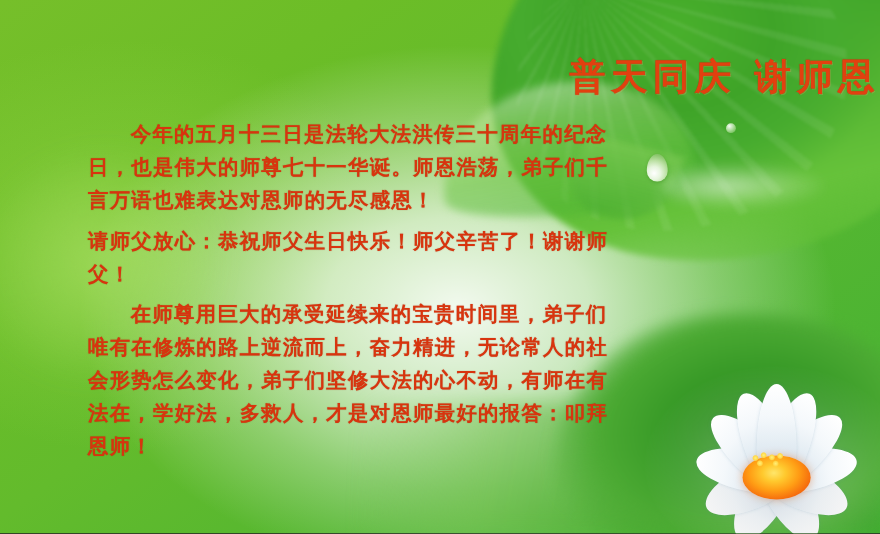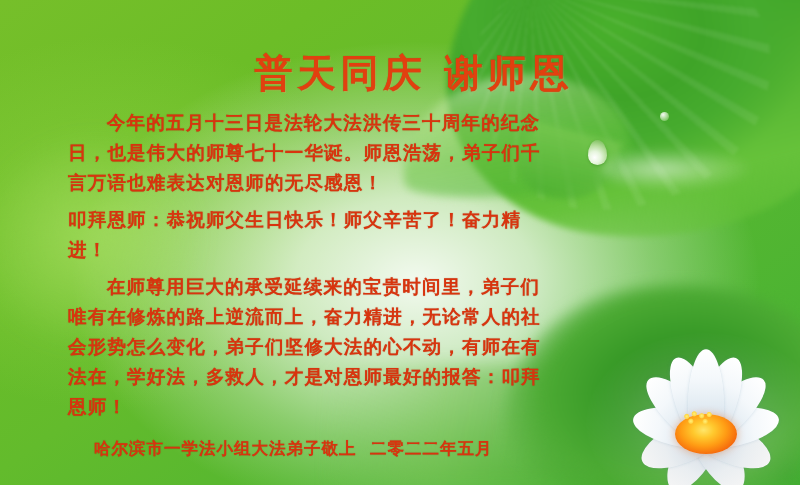--- a/index.html
+++ b/index.html
@@ -144,32 +144,32 @@
   }
 
   
   #text-layer {
     position: absolute;
     left: 0; top: 0; right: 0; bottom: 0;
   }
   #title {
     position: absolute;
     left: 0; right: 0; top: 48px;
-    text-align: center;
+    text-align: right;
     font-family: "DejaVu Serif", "Liberation Serif", serif;
     font-weight: bold;
-    font-size: 38px;
+    font-size: 33px;
     letter-spacing: 5px;
     color: #e2400f;
     text-shadow: 0 0 1px rgba(140,30,0,0.55), 1px 1px 0 rgba(255,170,110,0.25);
     padding-left: 28px;
   }
   #body {
     position: absolute;
-    left: 68px;
+    left: 80px;
     top: 108px;
     width: 490px;
     font-family: "DejaVu Serif", "Liberation Serif", serif;
     font-weight: bold;
     font-size: 18.5px;
     line-height: 30px;
     letter-spacing: 1.2px;
     color: #d8340e;
     text-shadow: 0 0 1px rgba(150,35,0,0.5);
   }
@@ -223,20 +223,19 @@
     <div id="lotus-core"></div>
     <div id="lotus-core-dots"></div>
   </div>
 
   <div id="text-layer">
 
     <div id="title">普天同庆  谢师恩</div>
 
     <div id="body">
       <p class="indent">今年的五月十三日是法轮大法洪传三十周年的纪念日，也是伟大的师尊七十一华诞。师恩浩荡，弟子们千言万语也难表达对恩师的无尽感恩！</p>
-      <p class="gap">叩拜恩师：恭祝师父生日快乐！师父辛苦了！奋力精进！</p>
+      <p class="gap">请师父放心：恭祝师父生日快乐！师父辛苦了！谢谢师父！</p>
       <p class="indent gap">在师尊用巨大的承受延续来的宝贵时间里，弟子们唯有在修炼的路上逆流而上，奋力精进，无论常人的社会形势怎么变化，弟子们坚修大法的心不动，有师在有法在，学好法，多救人，才是对恩师最好的报答：叩拜恩师！</p>
     </div>
 
-    <div id="signature">哈尔滨市一学法小组大法弟子敬上  二零二二年五月</div>
 
   </div>
 </div>
 
 </body></html>

